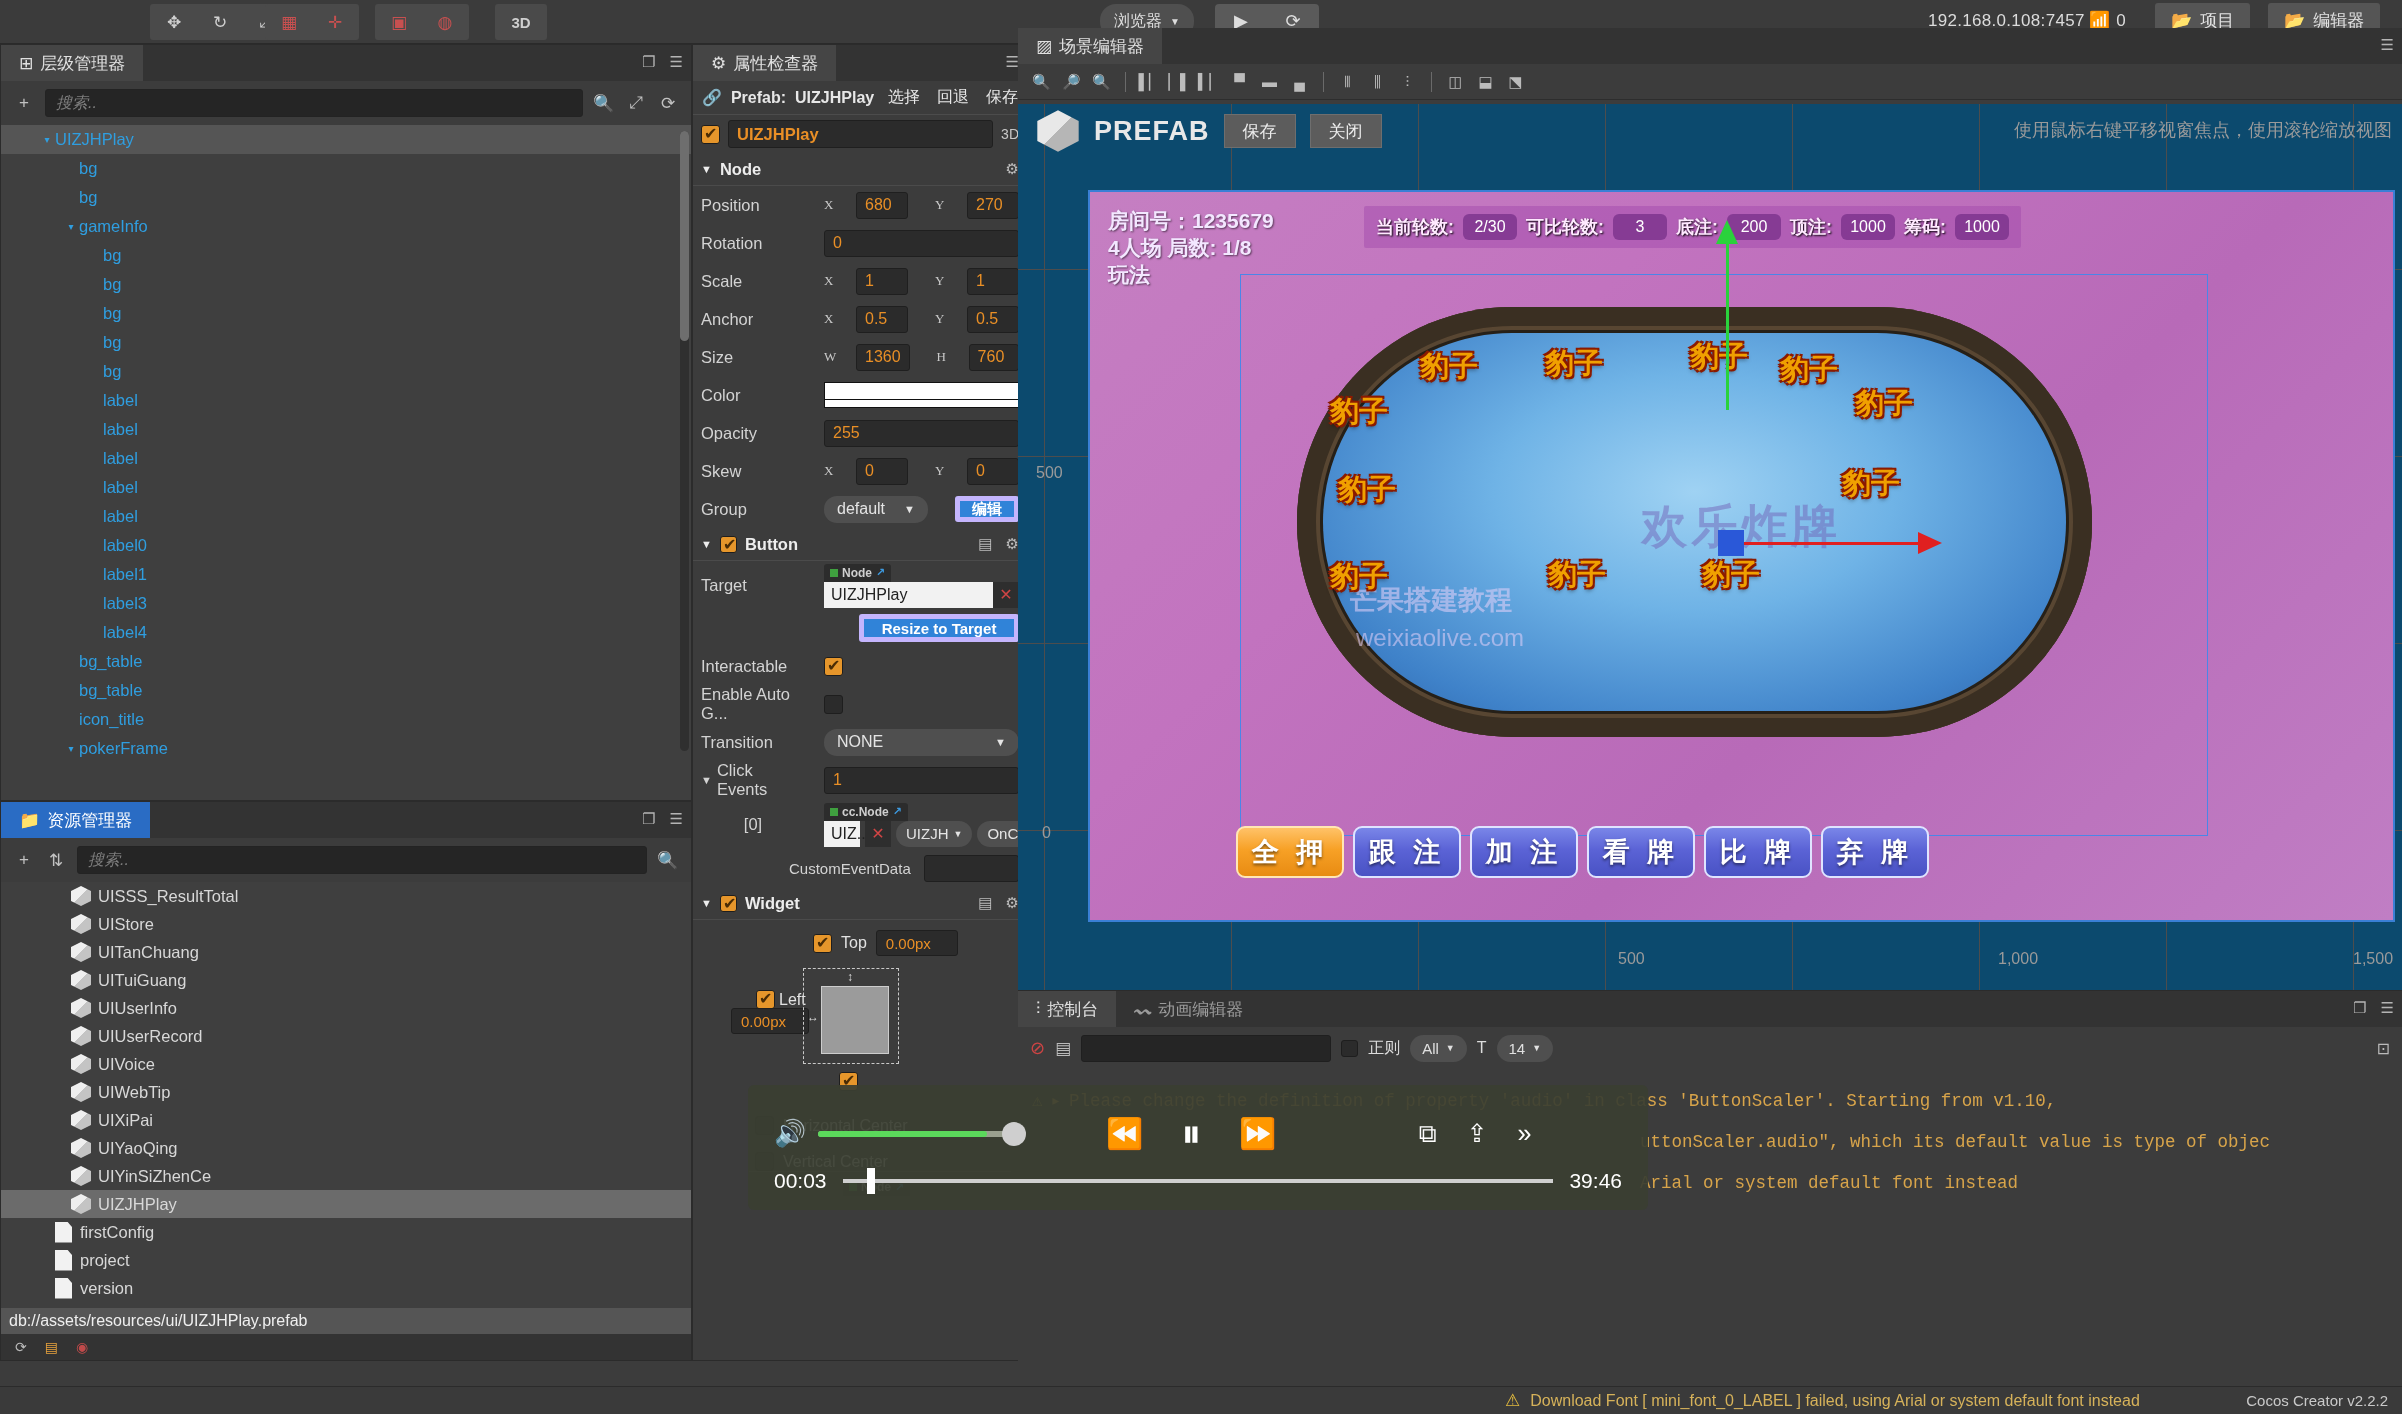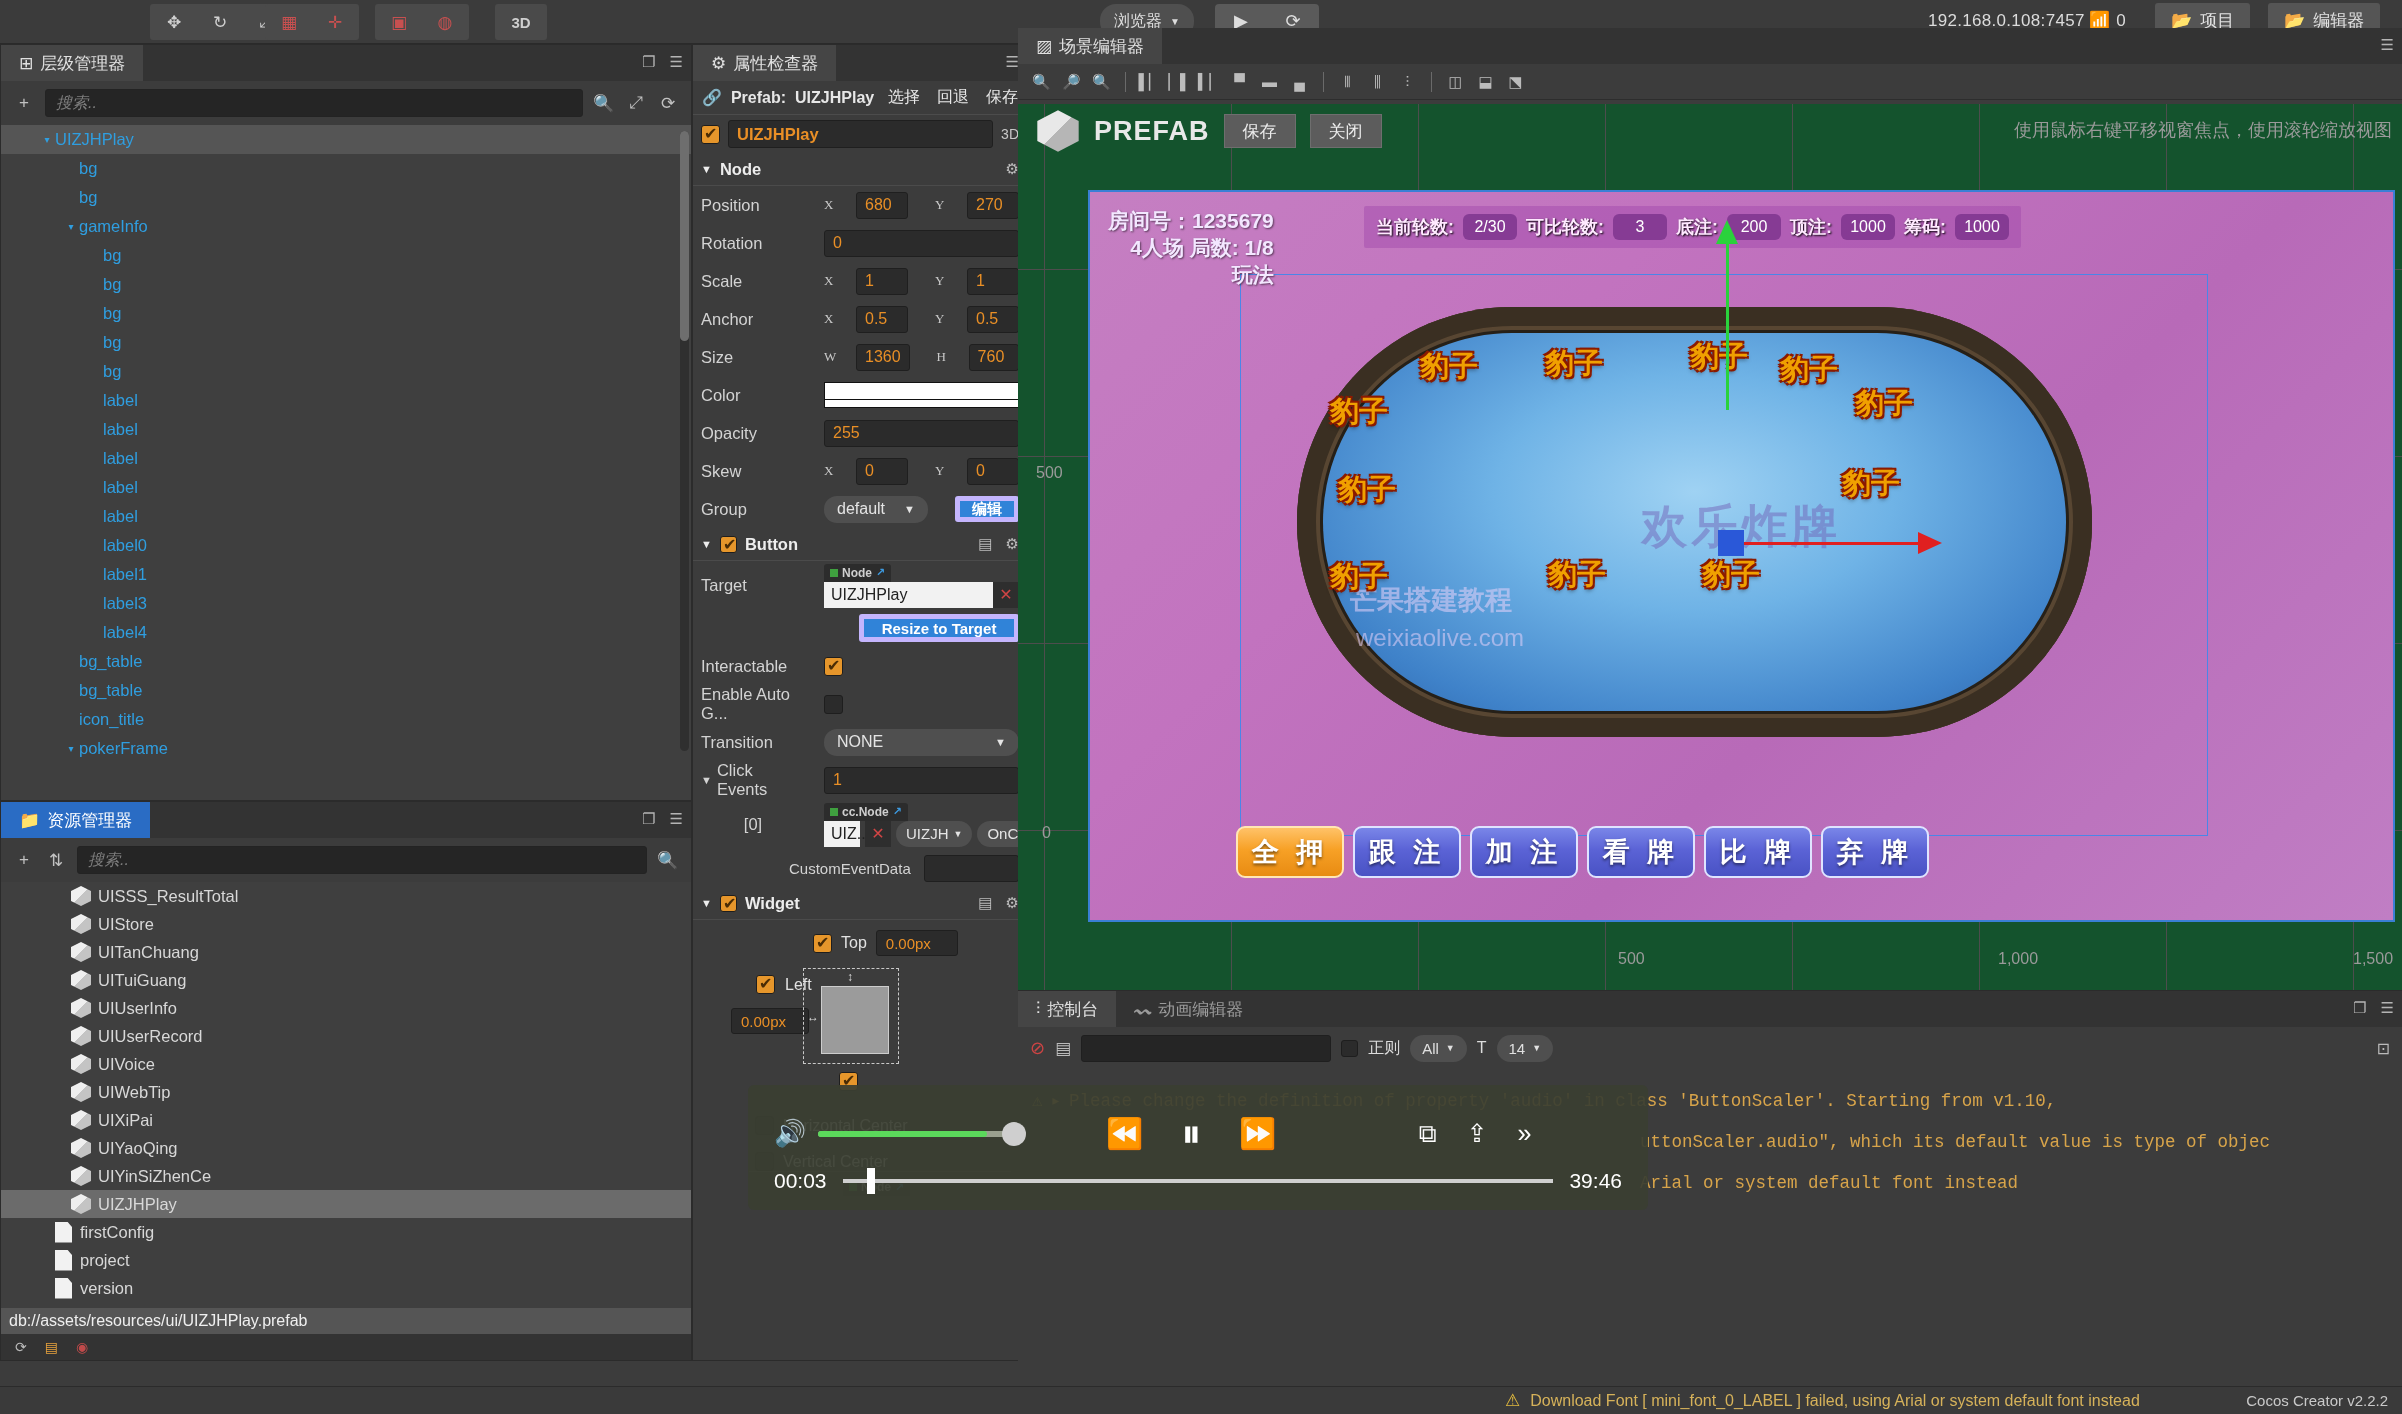--- a/index.html
+++ b/index.html
@@ -114,21 +114,21 @@
   .pxfld { height:26px; background:#2b2b2b; border:1px solid #1f1f1f; border-radius:3px;
     color:#e98f26; font-size:15px; display:flex; align-items:center; padding:0 9px;}
 
   
   #scene { left:1018px; top:28px; right:0; height:962px; background:#3c3c3c; position:absolute;}
   .scenetoolrow { height:36px; background:#3c3c3c; display:flex; align-items:center; gap:3px; padding:0 10px;
     border-bottom:1px solid #2d2d2d;}
   .sti { width:27px; height:26px; display:flex; align-items:center; justify-content:center;
     color:#bcbcbc; font-size:15px; cursor:pointer;}
   .sep { width:1px; height:20px; background:#6a6a6a; margin:0 7px;}
-  .viewport { position:absolute; left:0; top:76px; right:0; bottom:0; background:#14532d; overflow:hidden;text-align:right;}
+  .viewport { position:absolute; left:0; top:76px; right:0; bottom:0; background:#0c4a6e; overflow:hidden;}
   .grid { position:absolute; inset:0; background-image:
       linear-gradient(to right, #4d4d4d 1px, transparent 1px),
       linear-gradient(to bottom, #4d4d4d 1px, transparent 1px);
     background-size:187px 187px; background-position:26px -22px;}
   .prefabbar { position:absolute; left:0; top:0; right:0; height:54px; display:flex; align-items:center;
     gap:14px; padding-left:18px; }
   .pfcube { width:44px; height:44px; background:linear-gradient(135deg,#e8e8e8 0 50%,#b6b6b6 50%);
     clip-path:polygon(50% 3%,97% 27%,97% 73%,50% 97%,3% 73%,3% 27%);}
   .pftxt { font-size:27px; font-weight:bold; color:#e8e8e8; letter-spacing:1px;}
   .pfbtn { height:34px; min-width:72px; background:#5c5c5c; border:1px solid #6e6e6e;
@@ -628,21 +628,21 @@
         <span>▤</span>
         <span>⚙</span>
       </span>
     </div>
     <div style="position:relative;height:260px">
       <div style="position:absolute;left:120px;top:10px;display:flex;align-items:center;gap:9px">
         <div class="chk on"></div>
         <span class="wlbl">Top</span>
         <div class="pxfld" style="width:82px">0.00px</div>
       </div>
-      <div style="position:absolute;left:63px;top:55px;display:flex;align-items:flex-end;gap:10px">
+      <div style="position:absolute;left:63px;top:70px;display:flex;align-items:flex-end;gap:4px">
         <div class="chk on"></div>
         <span class="wlbl">Left</span>
       </div>
       <div class="pxfld" style="position:absolute;left:38px;top:88px;width:78px">0.00px</div>
       <div class="anchorbox" style="position:absolute;left:110px;top:48px">
         <div class="outer"></div>
         <div class="inner"></div>
         <span style="position:absolute;left:44px;top:2px;color:#ddd;font-size:12px">↕</span>
         <span style="position:absolute;left:4px;top:42px;color:#ddd;font-size:12px">↔</span>
       </div>

